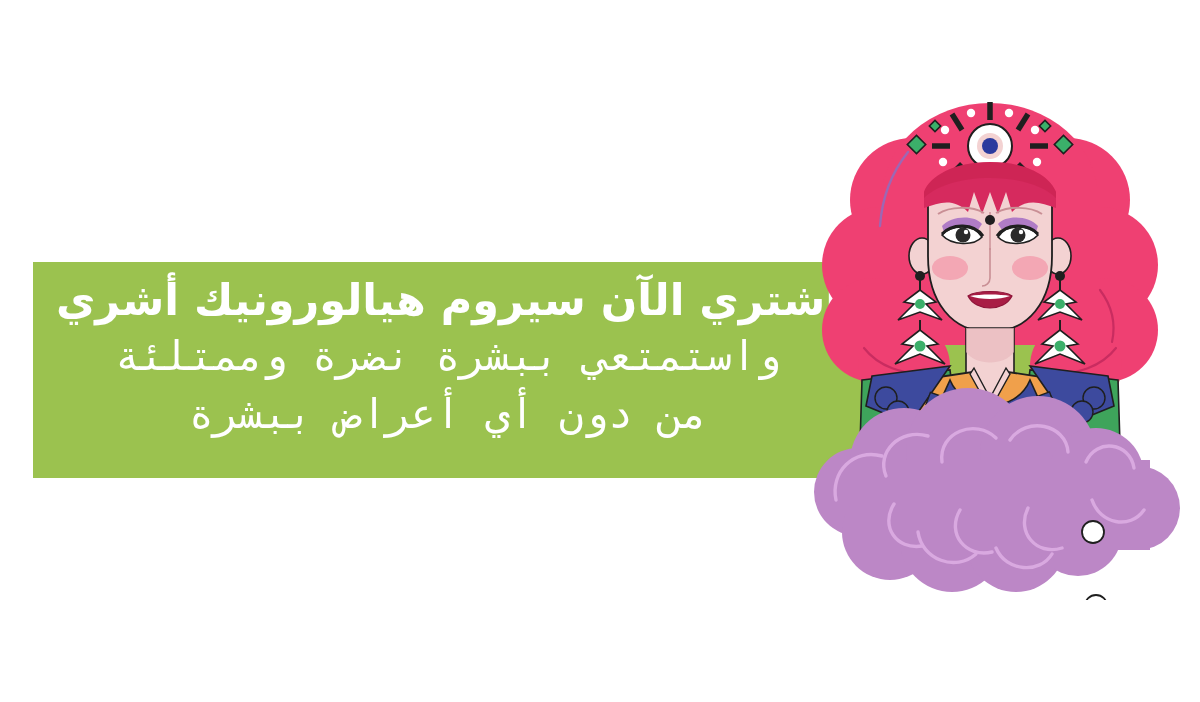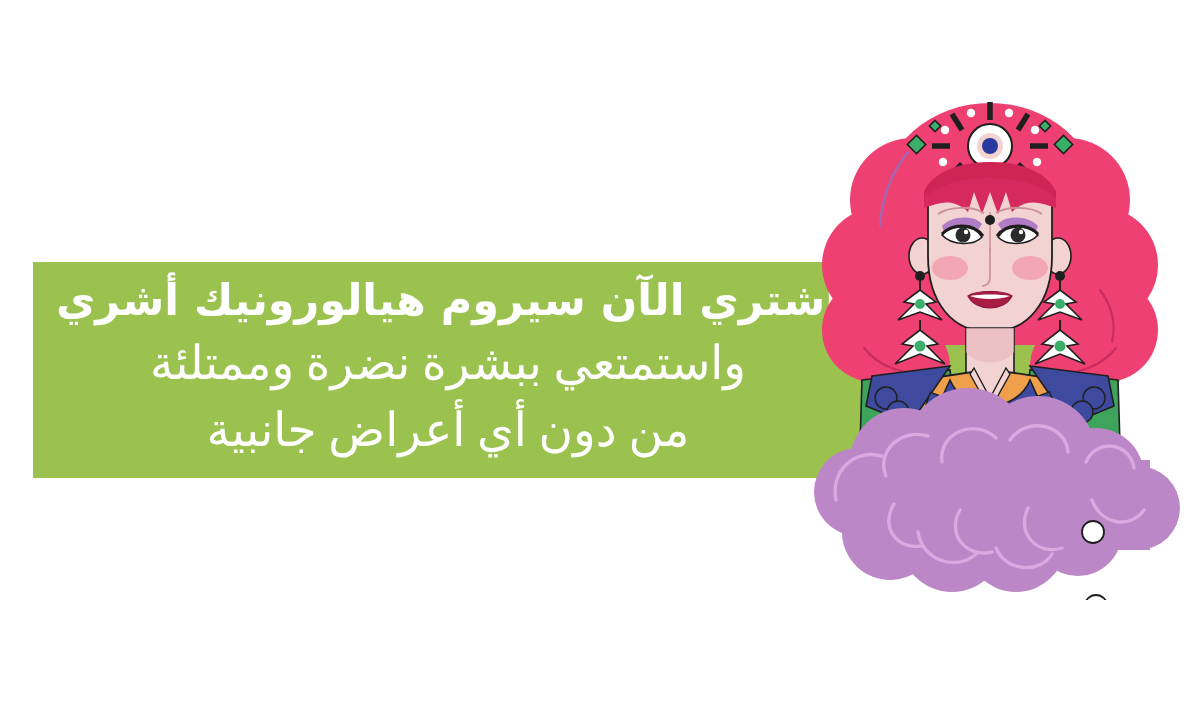--- a/index.html
+++ b/index.html
@@ -50,25 +50,25 @@
     color: #ffffff;
     font-size: 43px;
     font-weight: bold;
     line-height: 1.12;
     letter-spacing: -0.3px;
     white-space: nowrap;
     font-family: "DejaVu Sans", "Liberation Sans", sans-serif;
   }
   .subline {
     color: #ffffff;
-    font-size: 47px;
+    font-size: 41px;
     font-weight: normal;
     line-height: 1.42;
     white-space: nowrap;
-    font-family: Liberation Serif, serif;
+    font-family: Liberation Mono, monospace;
   }
   .subline.first { margin-top: 6px; }
 
   
   .illustration {
     position: absolute;
     left: 800px;
     top: 80px;
     width: 380px;
     height: 520px;
@@ -79,21 +79,21 @@
 </head>
 <body>
 
 <div id="stage">
 
   <div class="banner"></div>
 
   <div class="banner-text">
     <div class="headline">اشتري الآن سيروم هيالورونيك أشري</div>
     <div class="subline first">واستمتعي ببشرة نضرة وممتلئة</div>
-    <div class="subline">من دون أي أعراض جانبية</div>
+    <div class="subline">من دون أي أعراض ببشرة</div>
   </div>
 
   <div class="illustration">
     <svg width="380" height="520" viewBox="0 0 380 520" xmlns="http://www.w3.org/2000/svg">
 
       <g>
 
         <circle cx="112" cy="120" r="62" fill="#EF4072"></circle>
         <circle cx="80" cy="185" r="58" fill="#EF4072"></circle>
         <circle cx="74" cy="250" r="52" fill="#EF4072"></circle>

